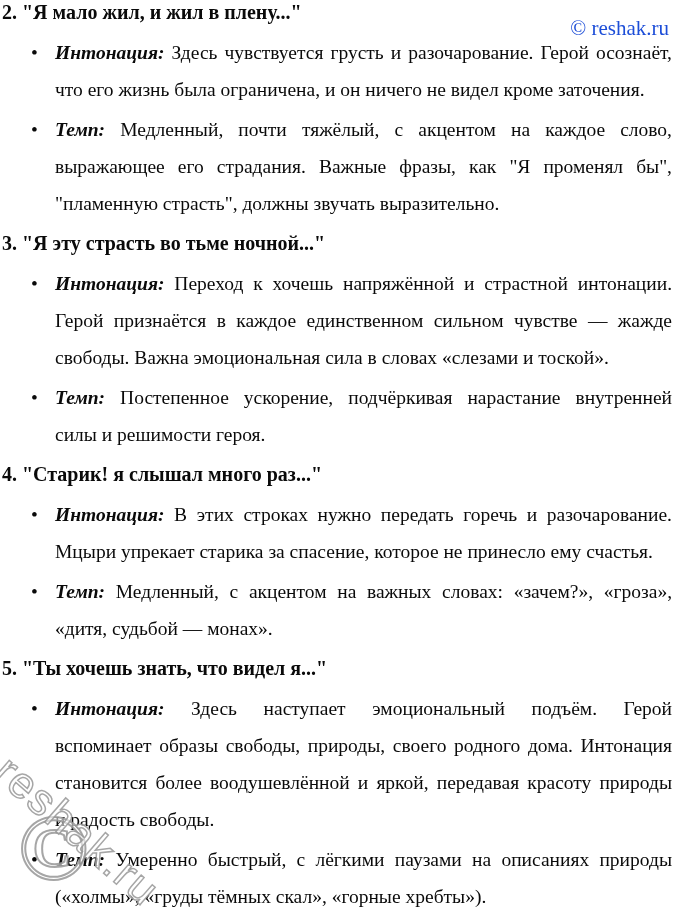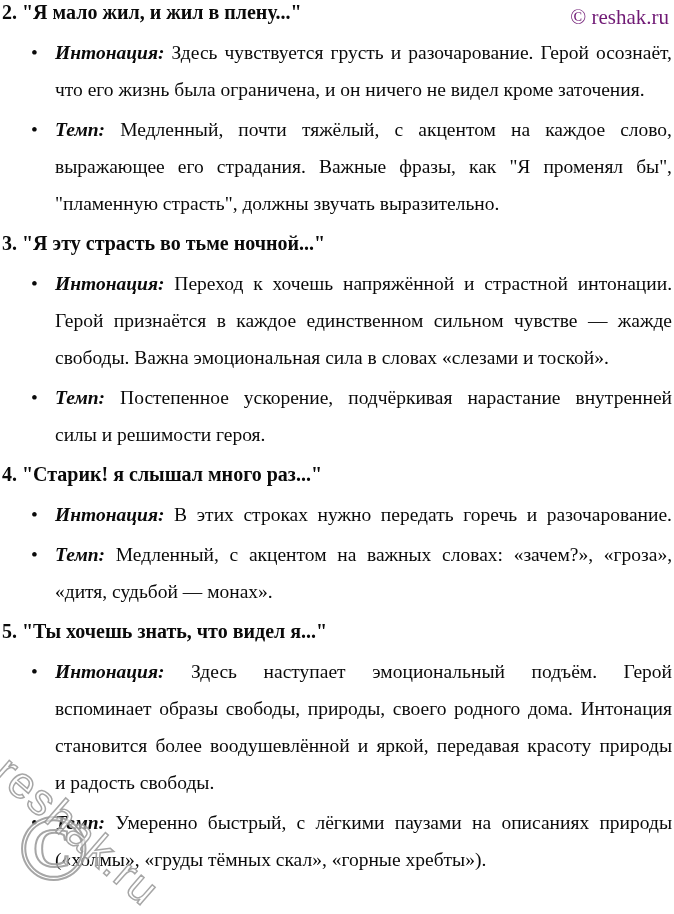--- a/index.html
+++ b/index.html
@@ -6,25 +6,25 @@
   body {
     width: 674px; height: 914px;
     background: #ffffff;
     overflow: hidden;
     position: relative;
     font-family: "Liberation Serif", "DejaVu Serif", serif;
     color: #0a0a0a;
   }
   .brand {
     position: absolute;
-    top: 3px; right: 5px;
+    top: 14px; right: 5px;
     font-size: 21px;
     line-height: 28px;
     z-index: 3;
-    color: #701a75;
+    color: #1d4ed8;
   }
   .content {
     position: relative;
     z-index: 1;
     margin-top: -6px;
     padding: 0 2px;
   }
   .h {
     font-weight: bold;
     font-size: 20px;
@@ -98,20 +98,21 @@
   <div class="line bl block jl"><span class="dot">•</span><span class="lbl">Интонация:</span> <span>Переход к хочешь напряжённой и страстной интонации.</span></div>
   <div class="line bl jl">Герой признаётся в каждое единственном сильном чувстве — жажде</div>
   <div class="line bl ll">свободы. Важна эмоциональная сила в словах «слезами и тоской».</div>
 
   <div class="line bl block jl"><span class="dot">•</span><span class="lbl">Темп:</span> <span>Постепенное ускорение, подчёркивая нарастание внутренней</span></div>
   <div class="line bl ll">силы и решимости героя.</div>
 
   <div class="h ll block">4. "Старик! я слышал много раз..."</div>
 
   <div class="line bl block jl"><span class="dot">•</span><span class="lbl">Интонация:</span> <span>В этих строках нужно передать горечь и разочарование.</span></div>
+  <div class="line bl ll">Мцыри упрекает старика за спасение, которое не принесло ему счастья.</div>
 
   <div class="line bl block jl"><span class="dot">•</span><span class="lbl">Темп:</span> <span>Медленный, с акцентом на важных словах: «зачем?», «гроза»,</span></div>
   <div class="line bl ll">«дитя, судьбой — монах».</div>
 
   <div class="h ll block">5. "Ты хочешь знать, что видел я..."</div>
 
   <div class="line bl block jl"><span class="dot">•</span><span class="lbl">Интонация:</span> <span>Здесь наступает эмоциональный подъём. Герой</span></div>
   <div class="line bl jl">вспоминает образы свободы, природы, своего родного дома. Интонация</div>
   <div class="line bl jl">становится более воодушевлённой и яркой, передавая красоту природы</div>
   <div class="line bl ll">и радость свободы.</div>

